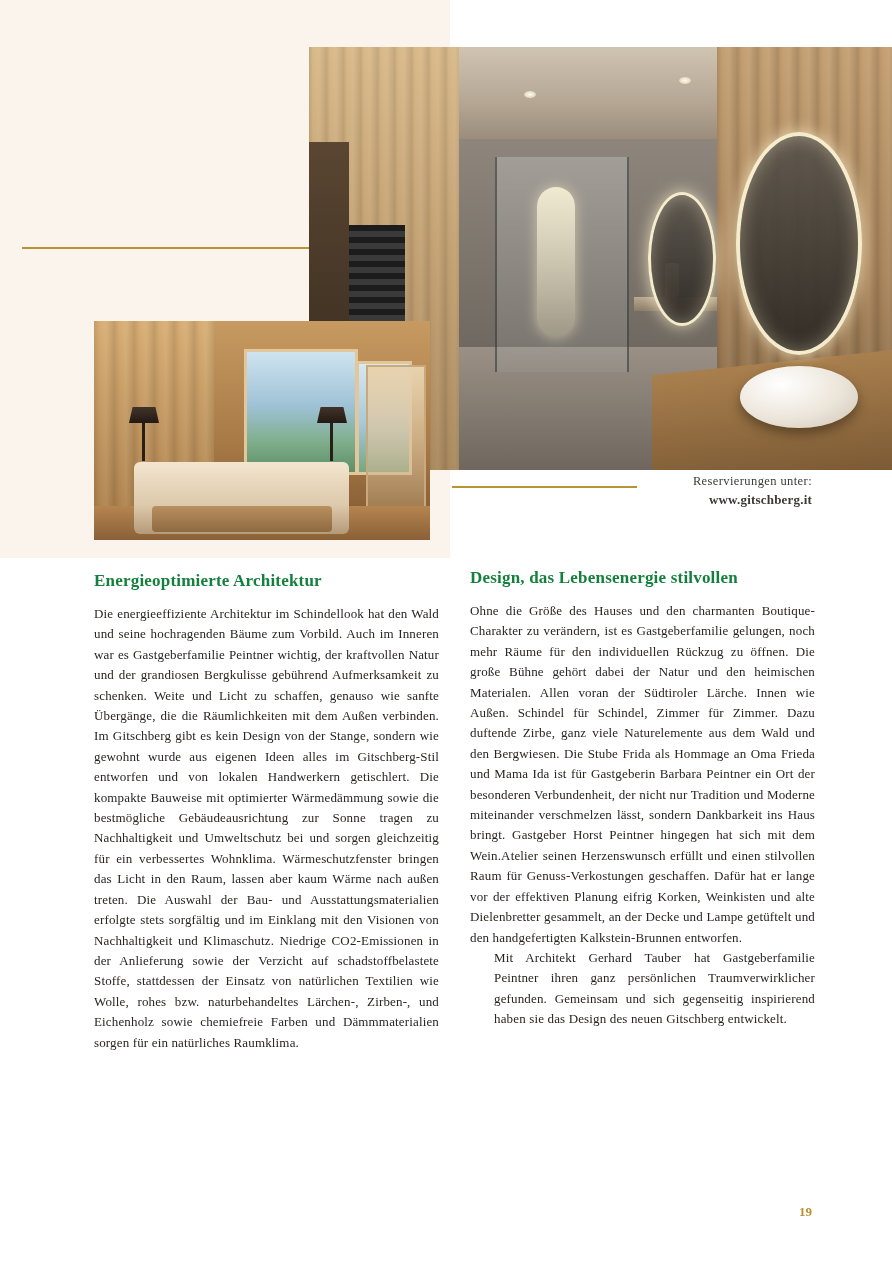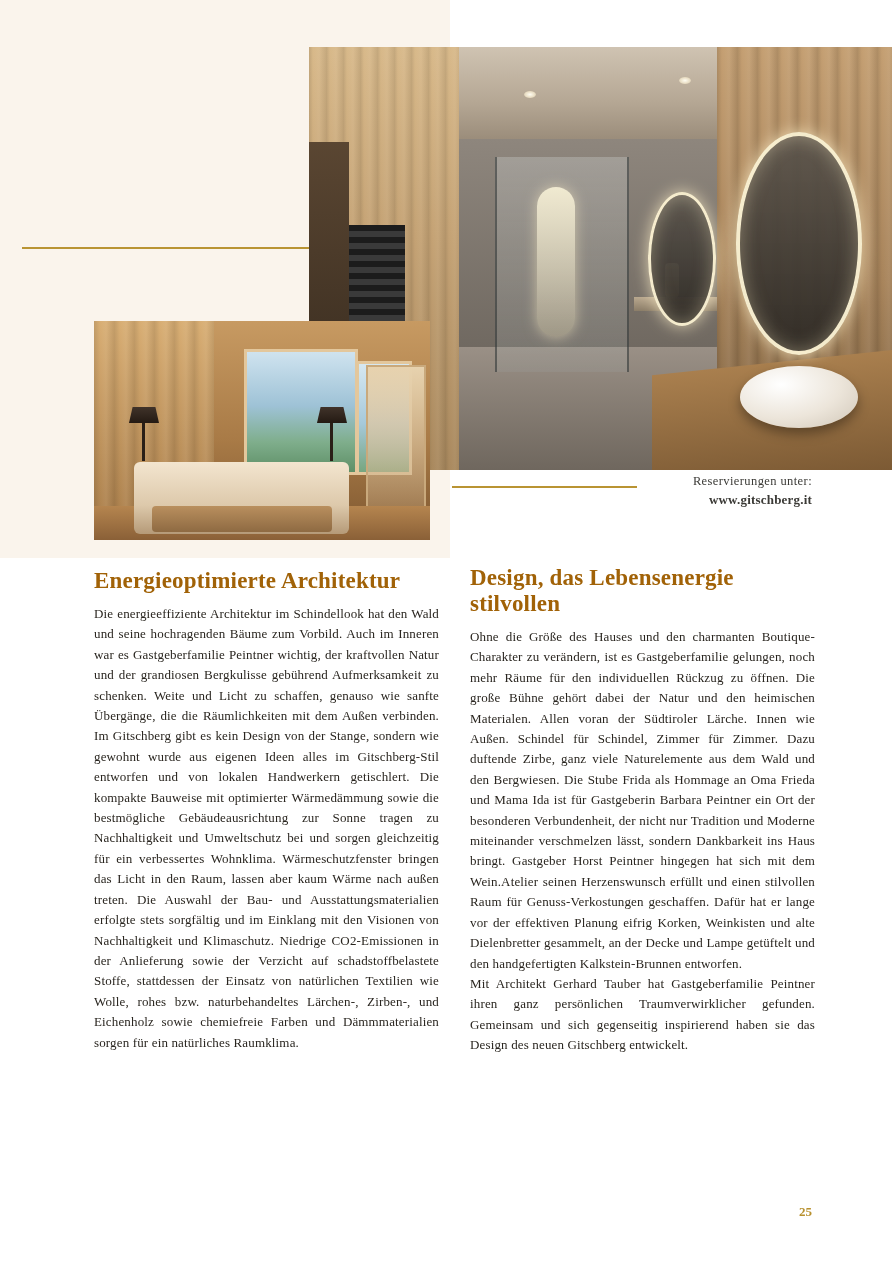--- a/index.html
+++ b/index.html
@@ -227,36 +227,36 @@
   .col {
     position: absolute;
     width: 345px;
     color: #2f2c28;
   }
   .col-left  { left: 94px;  top: 568px; }
   .col-right { left: 470px; top: 565px; }
 
   h2.section-title {
     margin: 0 0 10px 0;
-    font-size: 23px;
+    font-size: 17px;
     font-weight: bold;
-    color: #a16207;
+    color: #15803d;
     letter-spacing: 0.2px;
     line-height: 26px;
   }
 
   .body-text {
     font-size: 13px;
     line-height: 20.4px;
     text-align: justify;
     letter-spacing: 0.15px;
     color: #29251f;
   }
   .body-text p { margin: 0 0 0 0; }
-  .body-text p + p { margin-top: 0px; }
+  .body-text p + p { margin-top: 0px; margin-left: 24px; }
 
   
   .page-number {
     position: absolute;
     right: 80px;
     bottom: 42px;
     font-size: 13px;
     font-weight: bold;
     color: #b8912f;
   }
@@ -318,15 +318,15 @@
   </div>
 
   <div class="col col-right">
     <h2 class="section-title">Design, das Lebensenergie stilvollen</h2>
     <div class="body-text">
       <p>Ohne die Größe des Hauses und den charmanten Boutique-Charakter zu verändern, ist es Gastgeberfamilie gelungen, noch mehr Räume für den individuellen Rückzug zu öffnen. Die große Bühne gehört dabei der Natur und den heimischen Materialen. Allen voran der Südtiroler Lärche. Innen wie Außen. Schindel für Schindel, Zimmer für Zimmer. Dazu duftende Zirbe, ganz viele Naturelemente aus dem Wald und den Bergwiesen. Die Stube Frida als Hommage an Oma Frieda und Mama Ida ist für Gastgeberin Barbara Peintner ein Ort der besonderen Verbundenheit, der nicht nur Tradition und Moderne miteinander verschmelzen lässt, sondern Dankbarkeit ins Haus bringt. Gastgeber Horst Peintner hingegen hat sich mit dem Wein.Atelier seinen Herzenswunsch erfüllt und einen stilvollen Raum für Genuss-Verkostungen geschaffen. Dafür hat er lange vor der effektiven Planung eifrig Korken, Weinkisten und alte Dielenbretter gesammelt, an der Decke und Lampe getüftelt und den handgefertigten Kalkstein-Brunnen entworfen.</p>
       <p>Mit Architekt Gerhard Tauber hat Gastgeberfamilie Peintner ihren ganz persönlichen Traumverwirklicher gefunden. Gemeinsam und sich gegenseitig inspirierend haben sie das Design des neuen Gitschberg entwickelt.</p>
     </div>
   </div>
 
-  <div class="page-number">25</div>
+  <div class="page-number">19</div>
 
 </div>
 
 </body></html>

